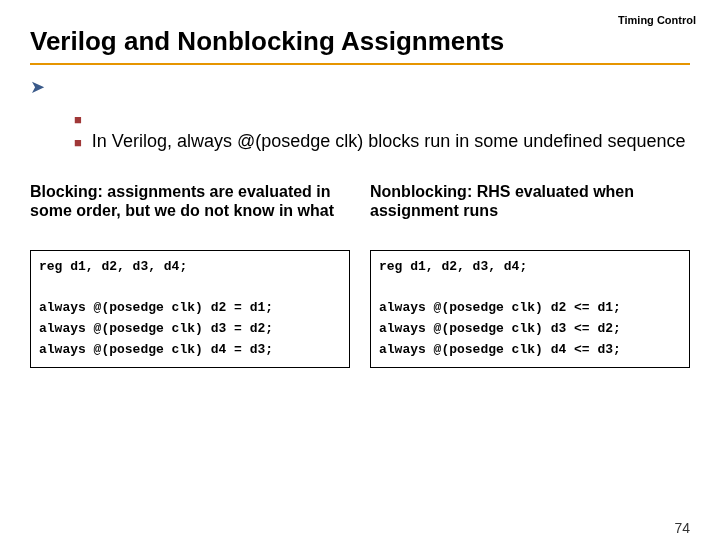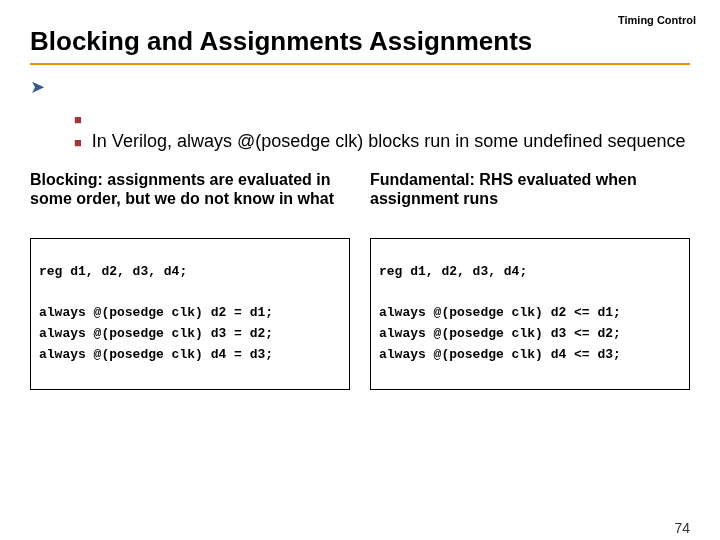--- a/index.html
+++ b/index.html
@@ -57,37 +57,37 @@
     margin-bottom: 2px;
   }
   .square-bullet {
     color: #a03838;
     font-size: 13px;
     margin-right: 10px;
     margin-top: 5px;
   }
   .columns {
     display: flex;
-    margin-top: 16px;
+    margin-top: 28px;
     gap: 20px;
     align-items: flex-end;
   }
   .col {
     flex: 1;
   }
   .col-desc {
     font-size: 16px;
     font-weight: bold;
     line-height: 1.2;
     margin-bottom: 10px;
     min-height: 58px;
   }
   .code-box {
     border: 1.5px solid #000;
-    padding: 23px 8px;
+    padding: 6px 8px;
     font-family: "Courier New", monospace;
     font-size: 13px;
     font-weight: bold;
     line-height: 1.6;
     white-space: pre;
   }
   .footnote {
     font-size: 16px;
     font-weight: bold;
     line-height: 1.2;
@@ -100,21 +100,21 @@
     right: 30px;
     font-size: 14px;
     color: #333;
   }
 </style>
 </head>
 <body>
 
 <div class="top-label">Timing Control</div>
 
-<h1 class="title">Blocking and Assignments Assignments</h1>
+<h1 class="title">Verilog and Nonblocking Assignments</h1>
 <hr class="hr-orange">
 
 <div class="body-list">
   <div class="arrow-item">
     <span class="arrow-bullet">➤</span>
   </div>
   <div class="square-list">
     <div class="square-item">
       <span class="square-bullet">■</span>
     </div>
@@ -128,21 +128,21 @@
 <div class="columns">
   <div class="col">
     <div class="col-desc">Blocking: assignments are evaluated in some order, but we do not know in what</div>
     <div class="code-box">reg d1, d2, d3, d4;
 
 always @(posedge clk) d2 = d1;
 always @(posedge clk) d3 = d2;
 always @(posedge clk) d4 = d3;</div>
   </div>
   <div class="col">
-    <div class="col-desc">Fundamental: RHS evaluated when assignment runs</div>
+    <div class="col-desc">Nonblocking: RHS evaluated when assignment runs</div>
     <div class="code-box">reg d1, d2, d3, d4;
 
 always @(posedge clk) d2 &lt;= d1;
 always @(posedge clk) d3 &lt;= d2;
 always @(posedge clk) d4 &lt;= d3;</div>
   </div>
 </div>
 
 <div class="page-num">74</div>
 

